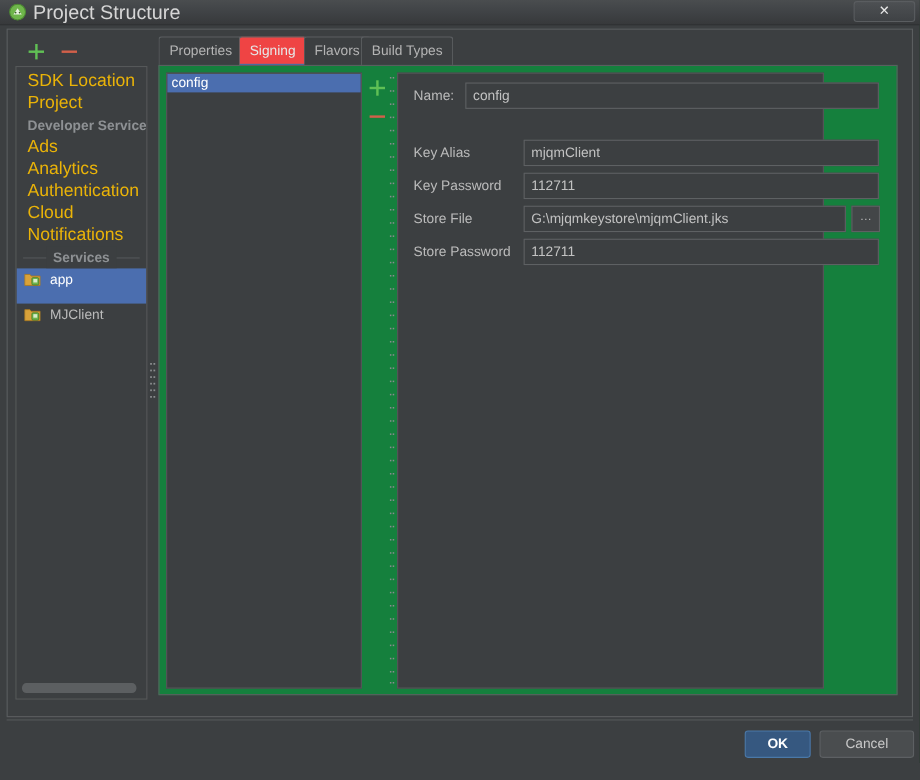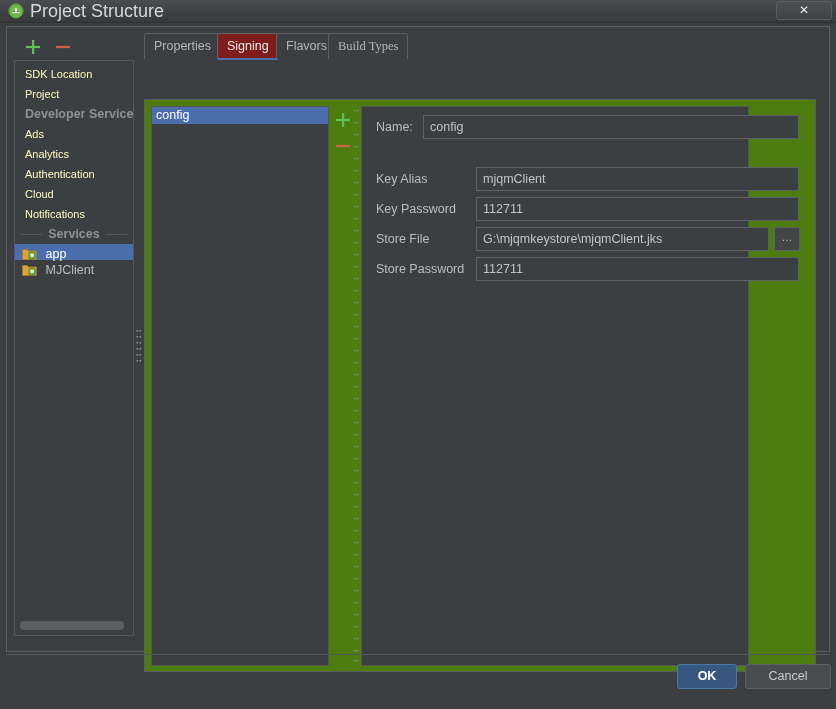--- a/index.html
+++ b/index.html
@@ -101,22 +101,22 @@
     border: 1px solid #555859;
     box-sizing: border-box;
     background: #3c3f41;
     overflow: hidden;
   }
   .side-item {
     position: relative;
     height: 20px;
     line-height: 20px;
     padding-left: 10px;
-    font-size: 11px;
-    color: #fef9c3;
+    font-size: 16px;
+    color: #eab308;
     white-space: nowrap;
     cursor: default;
   }
   .side-head {
     position: relative;
     height: 20px;
     line-height: 20px;
     font-size: 12.5px;
     font-weight: bold;
     color: #8e9194;
@@ -136,21 +136,21 @@
     background: #3c3f41;
   }
   .side-head.centered .head-rule {
     position: absolute;
     left: 6px; right: 6px; top: 10px;
     border-top: 1px solid #54575a;
     z-index: 1;
   }
   .mod-item {
     position: relative;
-    height: 16px;
+    height: 32px;
     line-height: 20px;
     font-size: 12.5px;
     color: #bbbbbb;
     white-space: nowrap;
     cursor: default;
     padding-left: 7px;
   }
   .mod-item.selected {
     background: #4b6eaf;
     color: #ffffff;
@@ -200,40 +200,39 @@
     border: 1px solid #5b5e60;
     border-bottom: none;
     border-top-left-radius: 3px;
     border-top-right-radius: 3px;
     background: #3c3f41;
     box-sizing: border-box;
     white-space: nowrap;
     cursor: pointer;
   }
   .tab.active {
-    background: #7f1d1d;
+    background: #ef4444;
     color: #e6e6e6;
     border-color: #5f6264;
   }
   .tab.active::after {
     content: "";
     position: absolute;
     left: 0; right: 0; bottom: -1px;
     height: 2px;
     background: #4b6eaf;
   }
 
   #tabpanel {
     position: absolute;
     left: 144px; top: 59px;
     width: 672px; height: 573px;
     border: 1px solid #5b5e60;
     box-sizing: border-box;
-    background: #4d7c0f;
-    margin-top: 40px;
+    background: #15803d;
   }
 
   
   #configs-panel {
     position: absolute;
     left: 6px; top: 6px;
     width: 178px; height: 560px;
     border: 1px solid #555859;
     box-sizing: border-box;
     background: #3c3f41;
@@ -454,21 +453,21 @@
             <rect x="3.5" y="32" width="1.6" height="1.6"></rect>
         </g>
       </svg>
     </div>
   </div>
 
   <div id="tabbar">
     <div class="tab" style="left:0px;">Properties</div>
     <div class="tab active" style="left:73px;">Signing</div>
     <div class="tab" style="left:132px;">Flavors</div>
-    <div class="tab" style="left:184px;font-family:Liberation Serif, serif;">Build Types</div>
+    <div class="tab" style="left:184px;">Build Types</div>
   </div>
 
   <div id="tabpanel">
 
     <div id="configs-panel">
       <div class="config-item selected">config</div>
     </div>
 
     <div id="configs-toolbar">
       <div class="cfg-tool" id="cfg-add">

